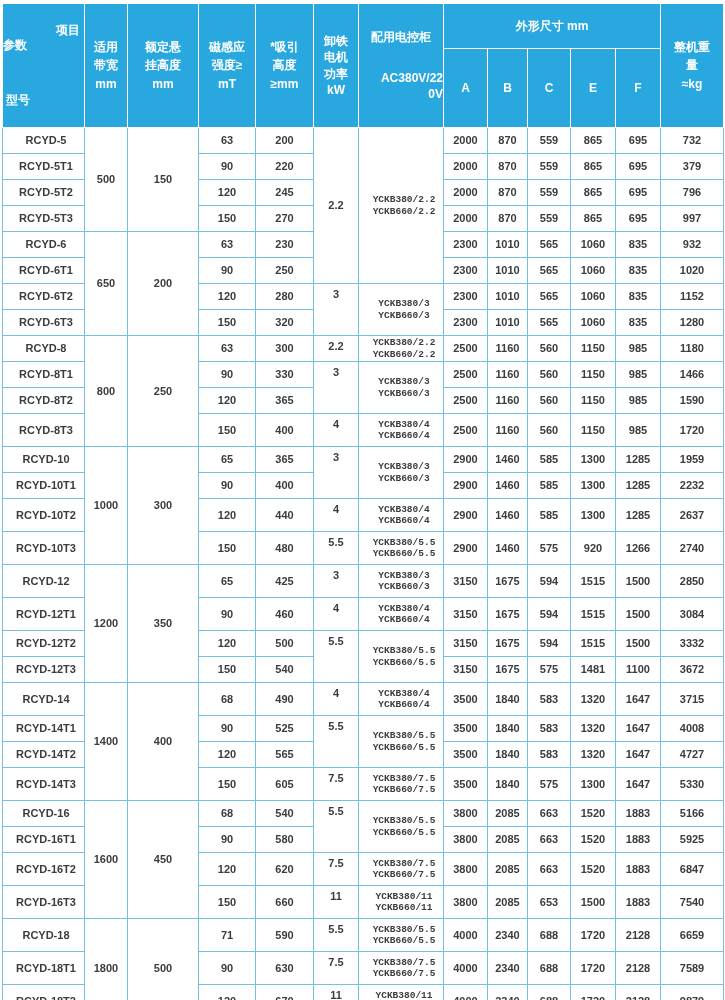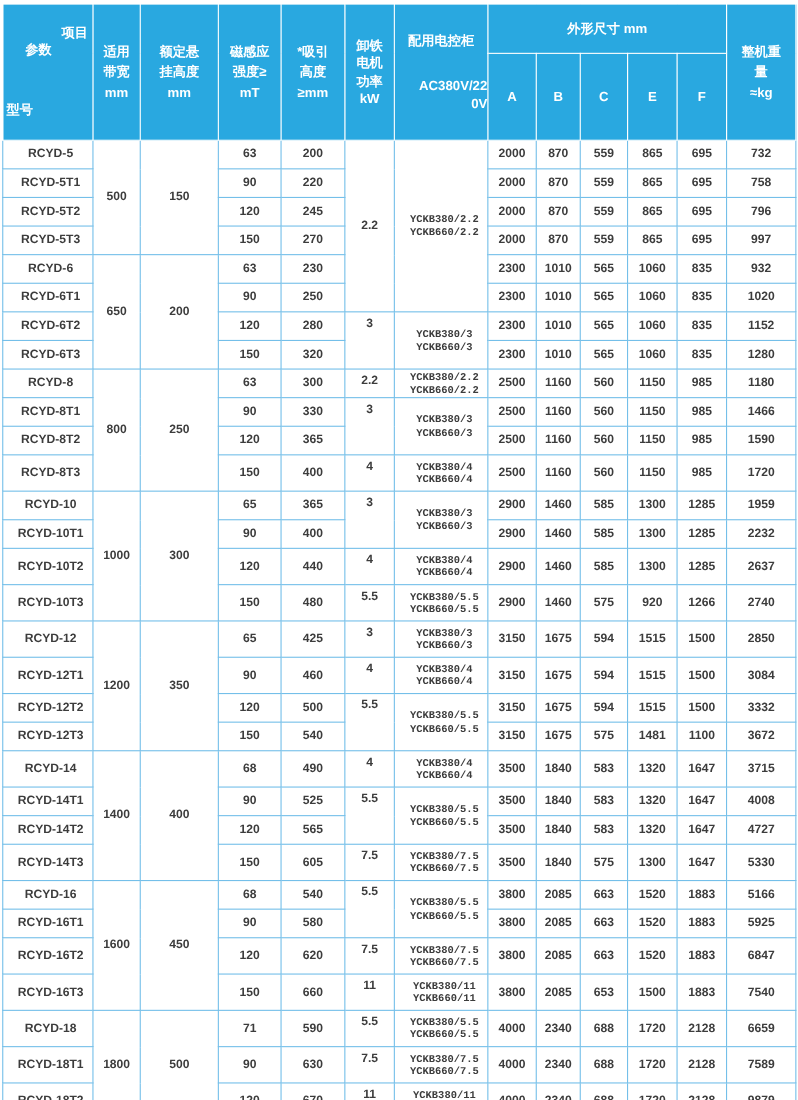--- a/index.html
+++ b/index.html
@@ -17,21 +17,21 @@
     background:#29a8e0;color:#ffffff;border:1px solid #ffffff;
     font-size:12px;font-weight:bold;text-align:center;vertical-align:middle;
     padding:0;white-space:pre-line;line-height:1.55;
   }
   tr.h-top{height:33px;}
   tr.h-sub{height:58px;}
   th.kwh{line-height:1.38;margin-top:40px;}
   .corner{display:flex;flex-direction:column;justify-content:space-evenly;height:86px;line-height:1.2;}
   .corner span{display:block;text-align:left;}
   .corner .c1{padding-left:53px;}
-  .corner .c2{padding-left:20px;}
+  .corner .c2{}
   .corner .c3{padding-left:3px;margin-top:40px;}
   .cabinet-h{display:flex;flex-direction:column;justify-content:space-between;height:74px;padding:6px 0;line-height:1.35;}
   
   tbody td{
     border:1px solid #74bfe9;color:#3c3c3c;background:#ffffff;
     font-size:11px;font-weight:bold;text-align:center;vertical-align:middle;
     padding:1px 2px;line-height:1.18;
   }
   tbody tr{height:26px;}
   tbody tr.tall{height:33px;}
@@ -123,21 +123,21 @@
         </tr>
         <tr>
           <td class="model">RCYD-5T1</td>
           <td>90</td>
           <td>220</td>
           <td>2000</td>
           <td>870</td>
           <td>559</td>
           <td>865</td>
           <td>695</td>
-          <td>758</td>
+          <td>379</td>
         </tr>
         <tr>
           <td class="model">RCYD-5T2</td>
           <td>120</td>
           <td>245</td>
           <td>2000</td>
           <td>870</td>
           <td>559</td>
           <td>865</td>
           <td>695</td>

